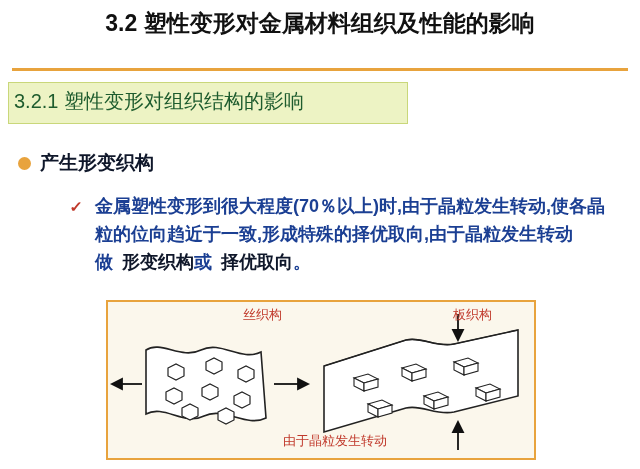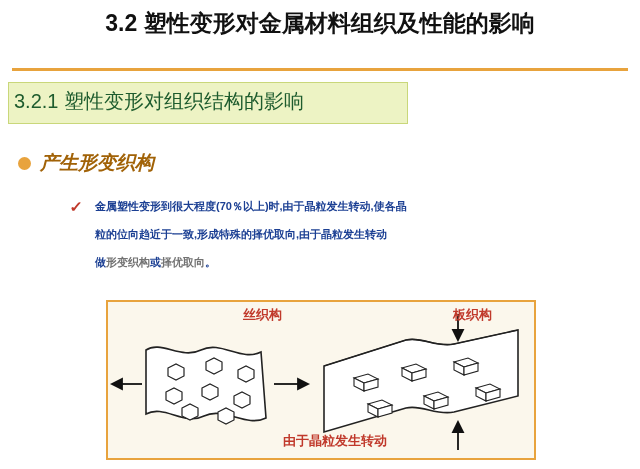--- a/index.html
+++ b/index.html
@@ -71,63 +71,63 @@
     height: 13px;
     border-radius: 50%;
     background: #E8A33D;
   }
   .bullet1-text {
     position: absolute;
     left: 40px;
     top: 150px;
     font-size: 19px;
     font-weight: bold;
-    font-style: italic;
-    color: #a16207;
+    color: #0f172a;
     white-space: nowrap;
   }
   
   .check {
     position: absolute;
     left: 70px;
     top: 198px;
     font-size: 15px;
     color: #C0392B;
     font-weight: bold;
     transform: scaleX(1.1);
   }
   .para {
     position: absolute;
     left: 95px;
     top: 192px;
     width: 520px;
-    font-size: 11px;
+    font-size: 18px;
     font-weight: bold;
     color: #1B3F93;
     line-height: 28px;
     letter-spacing: 0px;
   }
   .para .hl {
-    color: #737373;
+    color: #0f172a;
+    margin-left: 9px;
   }
   
   .figure {
     position: absolute;
     left: 106px;
     top: 300px;
     width: 430px;
     height: 160px;
     border: 2px solid #E8A33D;
     background: #FBF7EC;
     box-sizing: border-box;
   }
   .fig-label {
     position: absolute;
     font-size: 13px;
-    font-weight: bold;
+    font-weight: normal;
     color: #C0392B;
     white-space: nowrap;
   }
   .lbl-si { left: 243px; top: 306px; }
   .lbl-ban { left: 437px; top: 306px; margin-left: 16px; }
   .lbl-cap { left: 283px; top: 432px; }
   svg.fig-svg {
     position: absolute;
     left: 106px;
     top: 300px;

